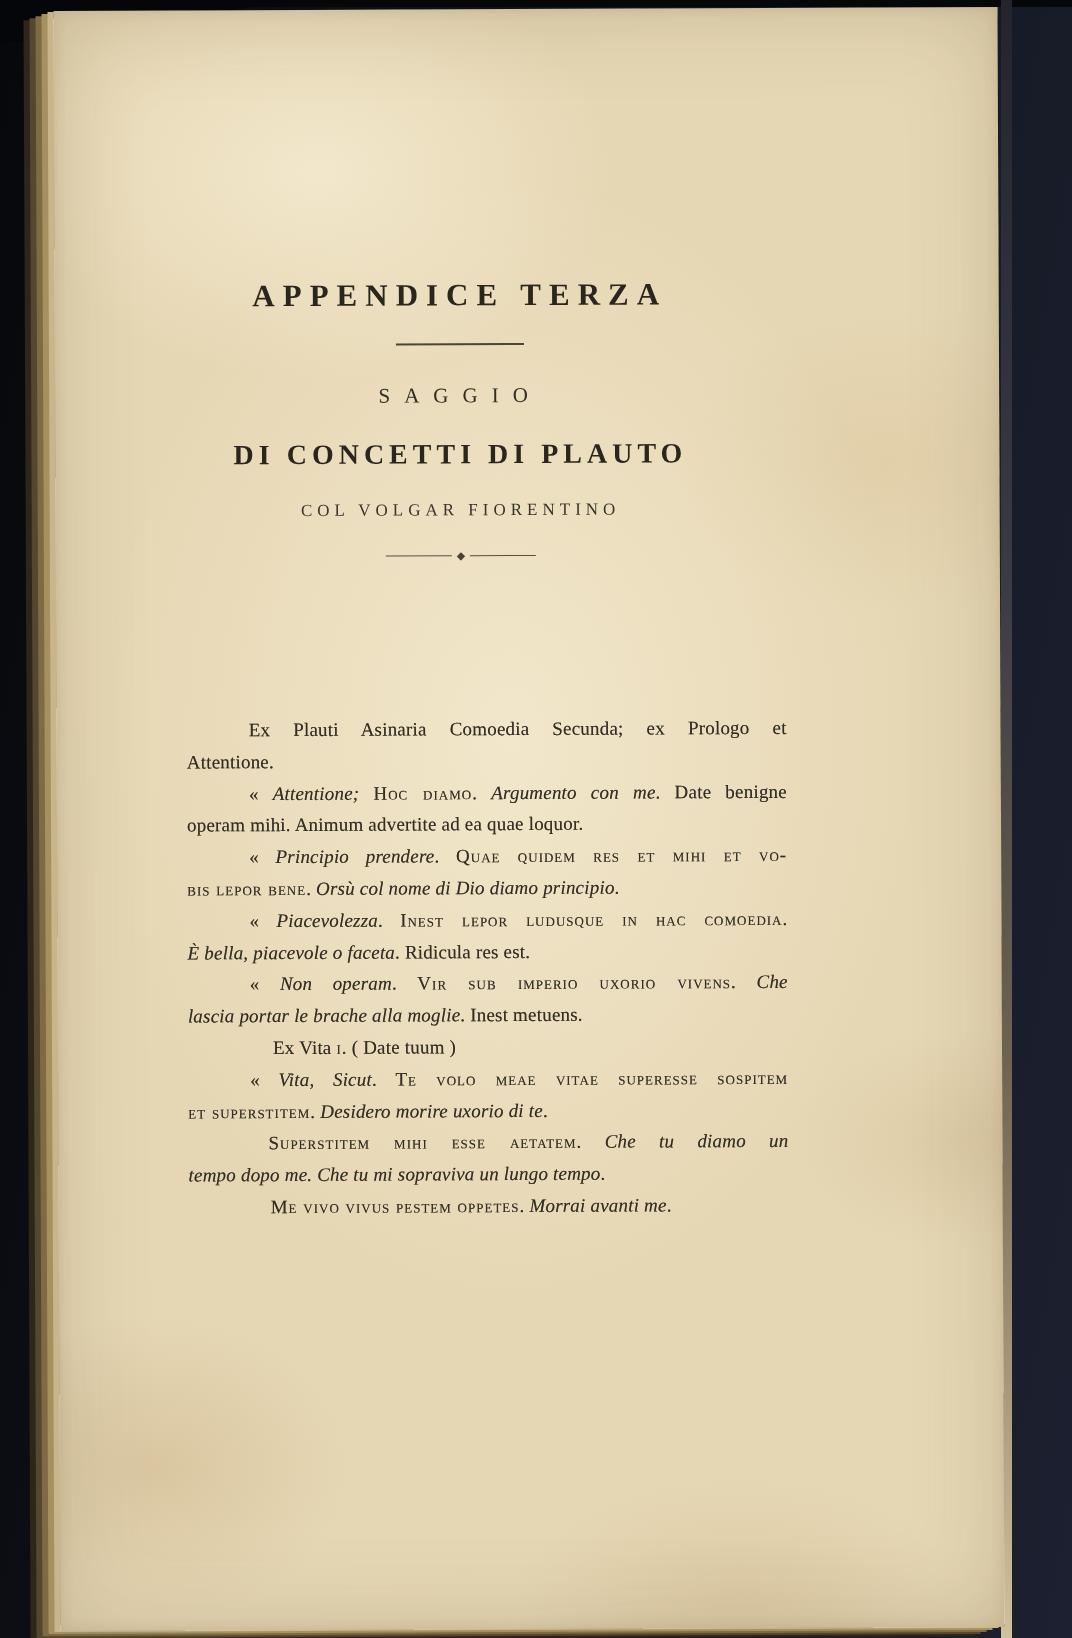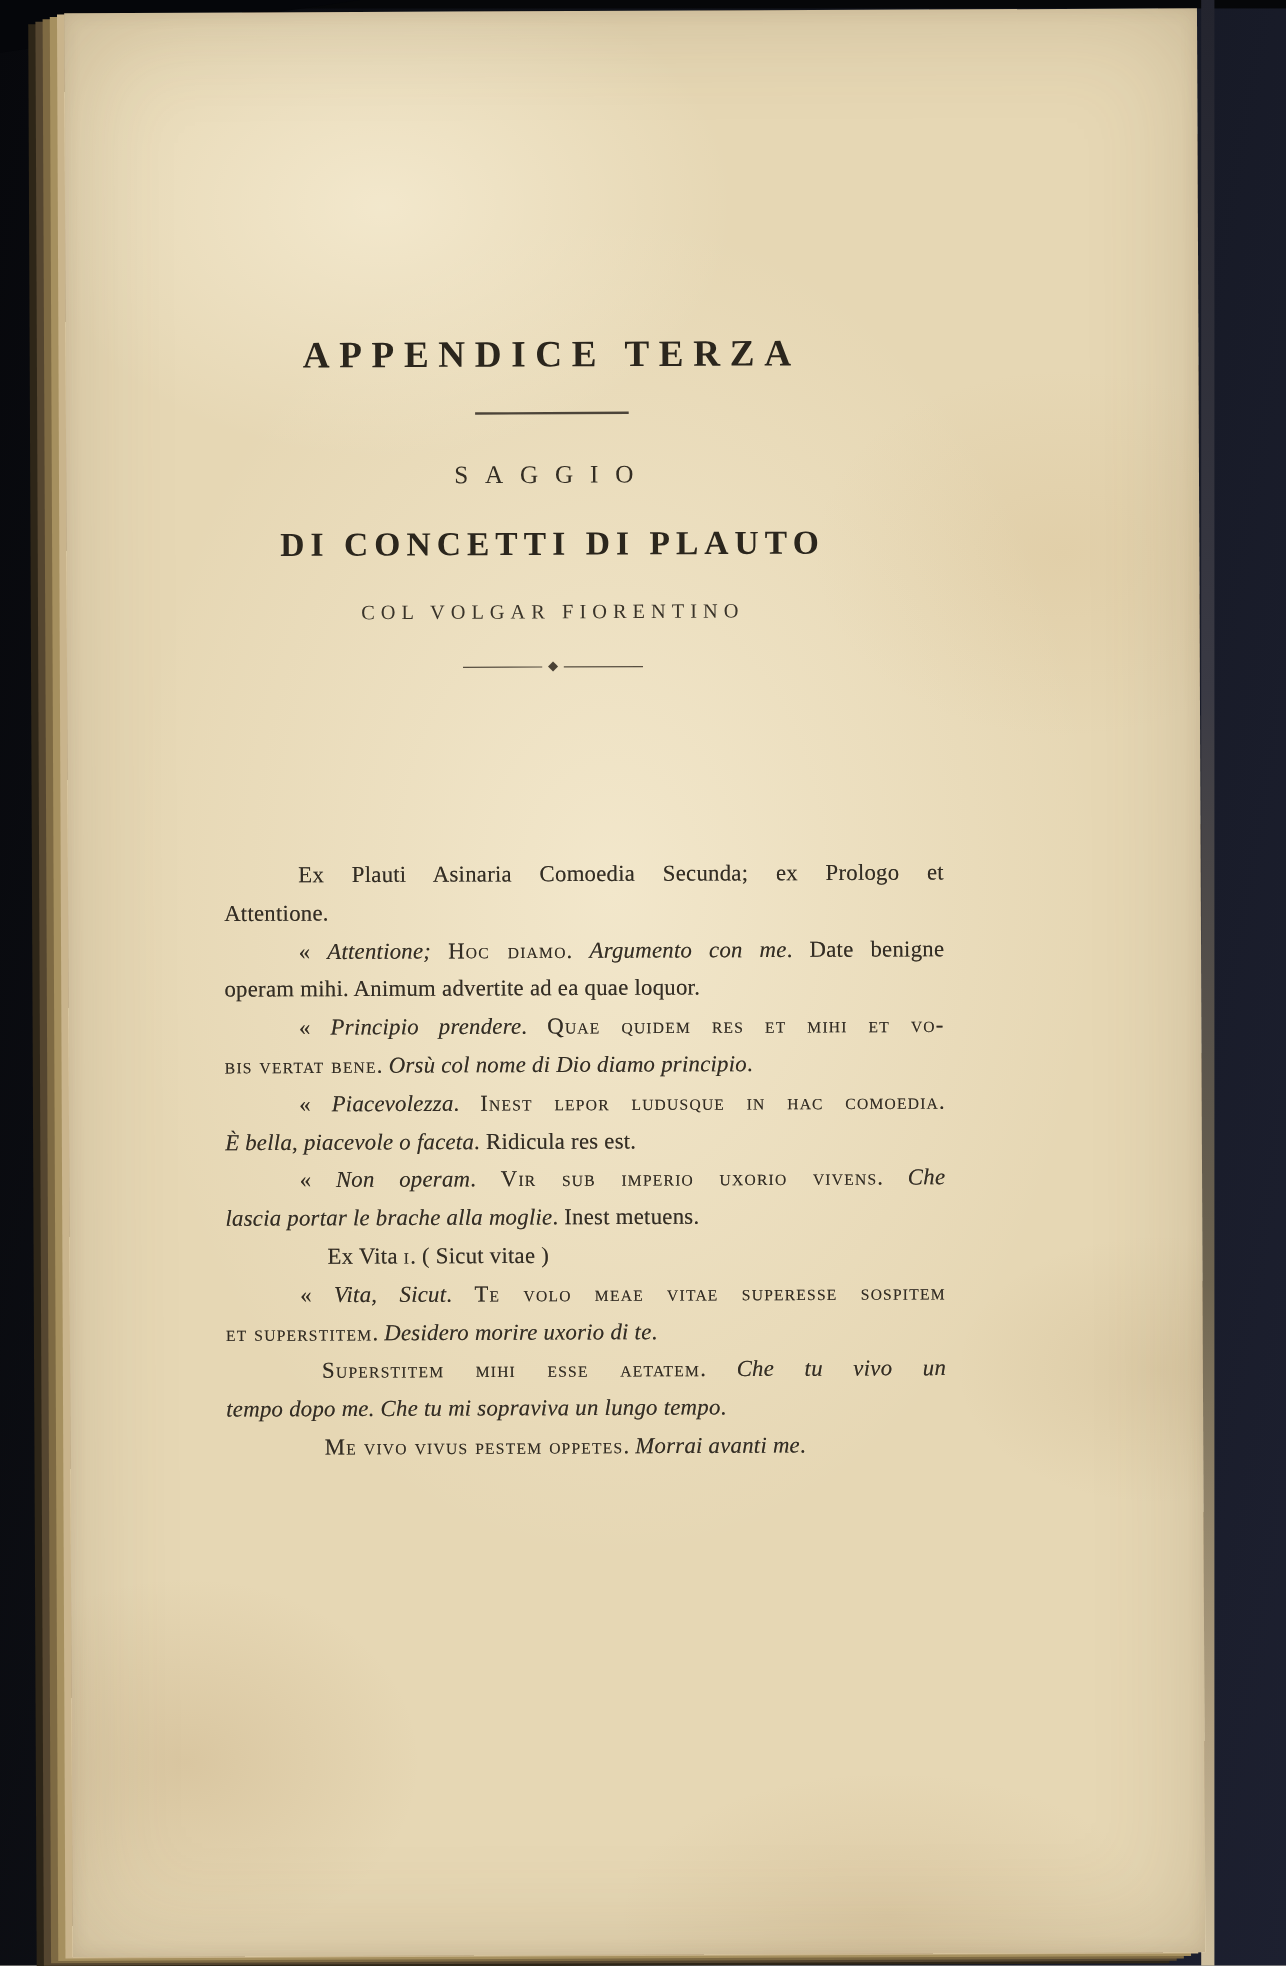--- a/index.html
+++ b/index.html
@@ -94,25 +94,25 @@
       <span class="orn-line"></span>
     </div>
   </div>
 
   <div class="body-text">
       <div class="line" style="padding-left: 62px;"><span>Ex Plauti Asinaria Comoedia Secunda; ex Prologo et</span></div>
       <div class="line final" style="padding-left: 0px;"><span>Attentione.</span></div>
       <div class="line" style="padding-left: 62px;"><span>« </span><span class="it">Attentione; </span><span class="sc">Hoc diamo</span><span>. </span><span class="it">Argumento con me</span><span>. Date benigne</span></div>
       <div class="line final" style="padding-left: 0px;"><span>operam mihi. Animum advertite ad ea quae loquor.</span></div>
       <div class="line" style="padding-left: 62px;"><span>« </span><span class="it">Principio prendere</span><span>. </span><span class="sc">Quae quidem res et mihi et vo-</span></div>
-      <div class="line final" style="padding-left: 0px;"><span class="sc">bis vertat bene</span><span>. </span><span class="it">Orsù col nome di Dio diamo principio</span><span>.</span></div>
+      <div class="line final" style="padding-left: 0px;"><span class="sc">bis lepor bene</span><span>. </span><span class="it">Orsù col nome di Dio diamo principio</span><span>.</span></div>
       <div class="line" style="padding-left: 62px;"><span>« </span><span class="it">Piacevolezza</span><span>. </span><span class="sc">Inest lepor ludusque in hac comoedia</span><span>.</span></div>
       <div class="line final" style="padding-left: 0px;"><span class="it">È bella, piacevole o faceta</span><span>. Ridicula res est.</span></div>
       <div class="line" style="padding-left: 62px;"><span>« </span><span class="it">Non operam</span><span>. </span><span class="sc">Vir sub imperio uxorio vivens</span><span>. </span><span class="it">Che</span></div>
       <div class="line final" style="padding-left: 0px;"><span class="it">lascia portar le brache alla moglie</span><span>. Inest metuens.</span></div>
-      <div class="line final" style="padding-left: 85px;"><span>Ex Vita </span><span class="sc">i</span><span>. ( Sicut vitae )</span></div>
+      <div class="line final" style="padding-left: 85px;"><span>Ex Vita </span><span class="sc">i</span><span>. ( Date tuum )</span></div>
       <div class="line" style="padding-left: 62px;"><span>« </span><span class="it">Vita, Sicut</span><span>. </span><span class="sc">Te volo meae vitae superesse sospitem</span></div>
       <div class="line final" style="padding-left: 0px;"><span class="sc">et superstitem</span><span>. </span><span class="it">Desidero morire uxorio di te</span><span>.</span></div>
-      <div class="line" style="padding-left: 80px;"><span class="sc">Superstitem mihi esse aetatem</span><span>. </span><span class="it">Che tu vivo un</span></div>
+      <div class="line" style="padding-left: 80px;"><span class="sc">Superstitem mihi esse aetatem</span><span>. </span><span class="it">Che tu diamo un</span></div>
       <div class="line final" style="padding-left: 0px;"><span class="it">tempo dopo me. Che tu mi sopraviva un lungo tempo</span><span>.</span></div>
       <div class="line final" style="padding-left: 82px;"><span class="sc">Me vivo vivus pestem oppetes</span><span>. </span><span class="it">Morrai avanti me</span><span>.</span></div>
     </div>
 </div>
 
 </body></html>

